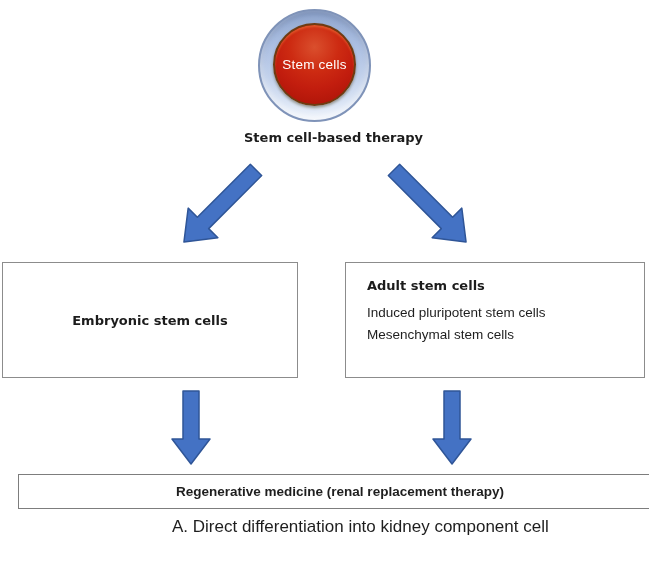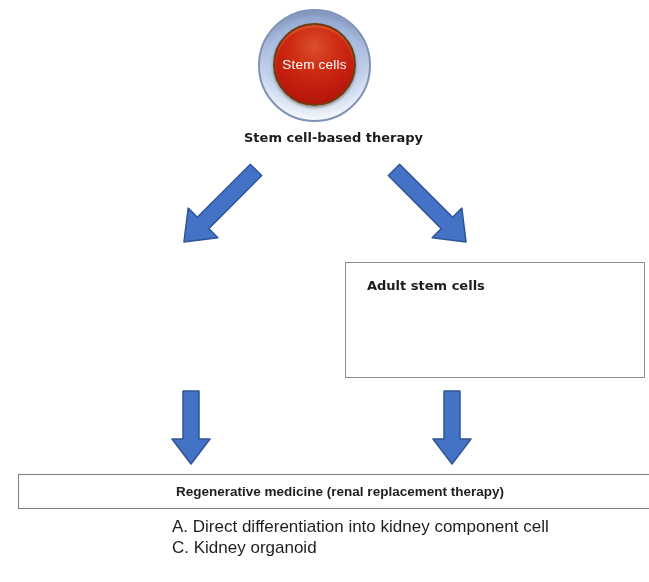--- a/index.html
+++ b/index.html
@@ -137,36 +137,40 @@
 
   <div class="diagram-title">Stem cell-based therapy</div>
 
   <svg class="block-arrow arrow-diag-left" width="44" height="104" viewBox="0 0 44 104">
     <polygon points="14,1 30,1 30,76 43,76 22,103 1,76 14,76"></polygon>
   </svg>
   <svg class="block-arrow arrow-diag-right" width="44" height="104" viewBox="0 0 44 104">
     <polygon points="14,1 30,1 30,76 43,76 22,103 1,76 14,76"></polygon>
   </svg>
 
+  <div class="box box-embryonic">
+    <span class="box-title">Embryonic stem cells</span>
+  </div>
 
   <div class="box box-adult">
     <div class="box-title">Adult stem cells</div>
     <ul class="cell-type-list">
+      <li>Induced pluripotent stem cells</li>
+      <li>Mesenchymal stem cells</li>
     </ul>
   </div>
 
   <svg class="block-arrow arrow-down-left" width="40" height="75" viewBox="0 0 40 75">
     <polygon points="12,1 28,1 28,49 39,49 20,74 1,49 12,49"></polygon>
   </svg>
   <svg class="block-arrow arrow-down-right" width="40" height="75" viewBox="0 0 40 75">
     <polygon points="12,1 28,1 28,49 39,49 20,74 1,49 12,49"></polygon>
   </svg>
 
   <div class="box box-regen">
     <span>Regenerative medicine (renal replacement therapy)</span>
   </div>
 
   <div class="outcomes">
     <div>A. Direct differentiation into kidney component cell</div>
-    <div>C. Kidney organoid</div>
   </div>
 
 </div>
 
 </body></html>

